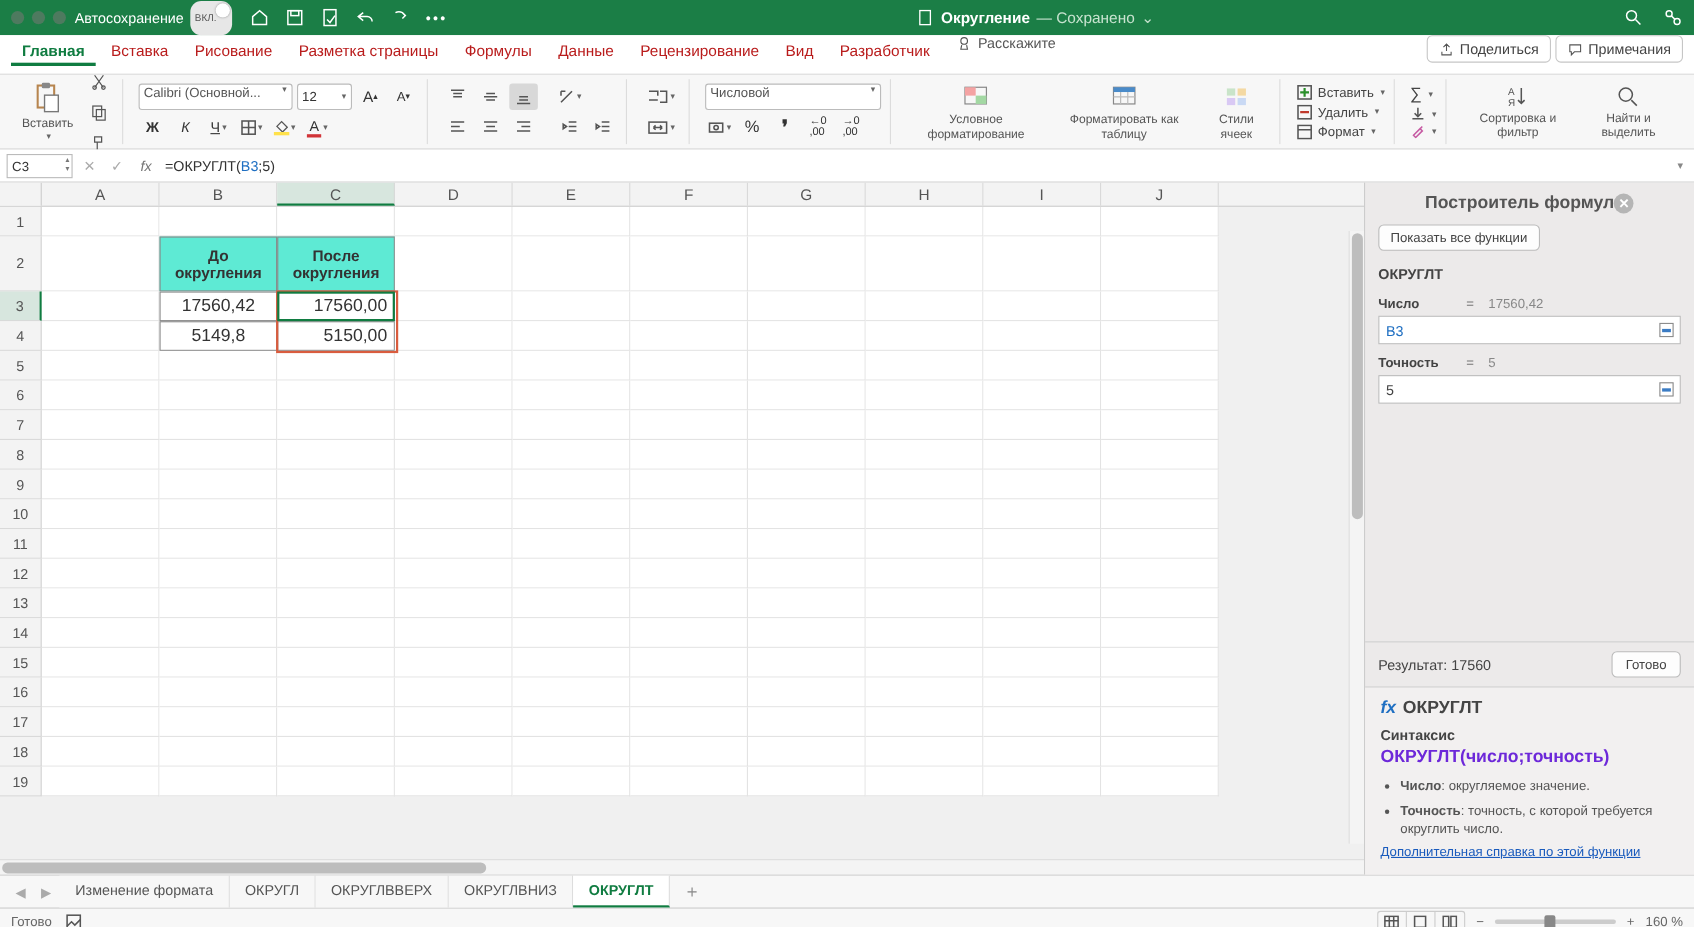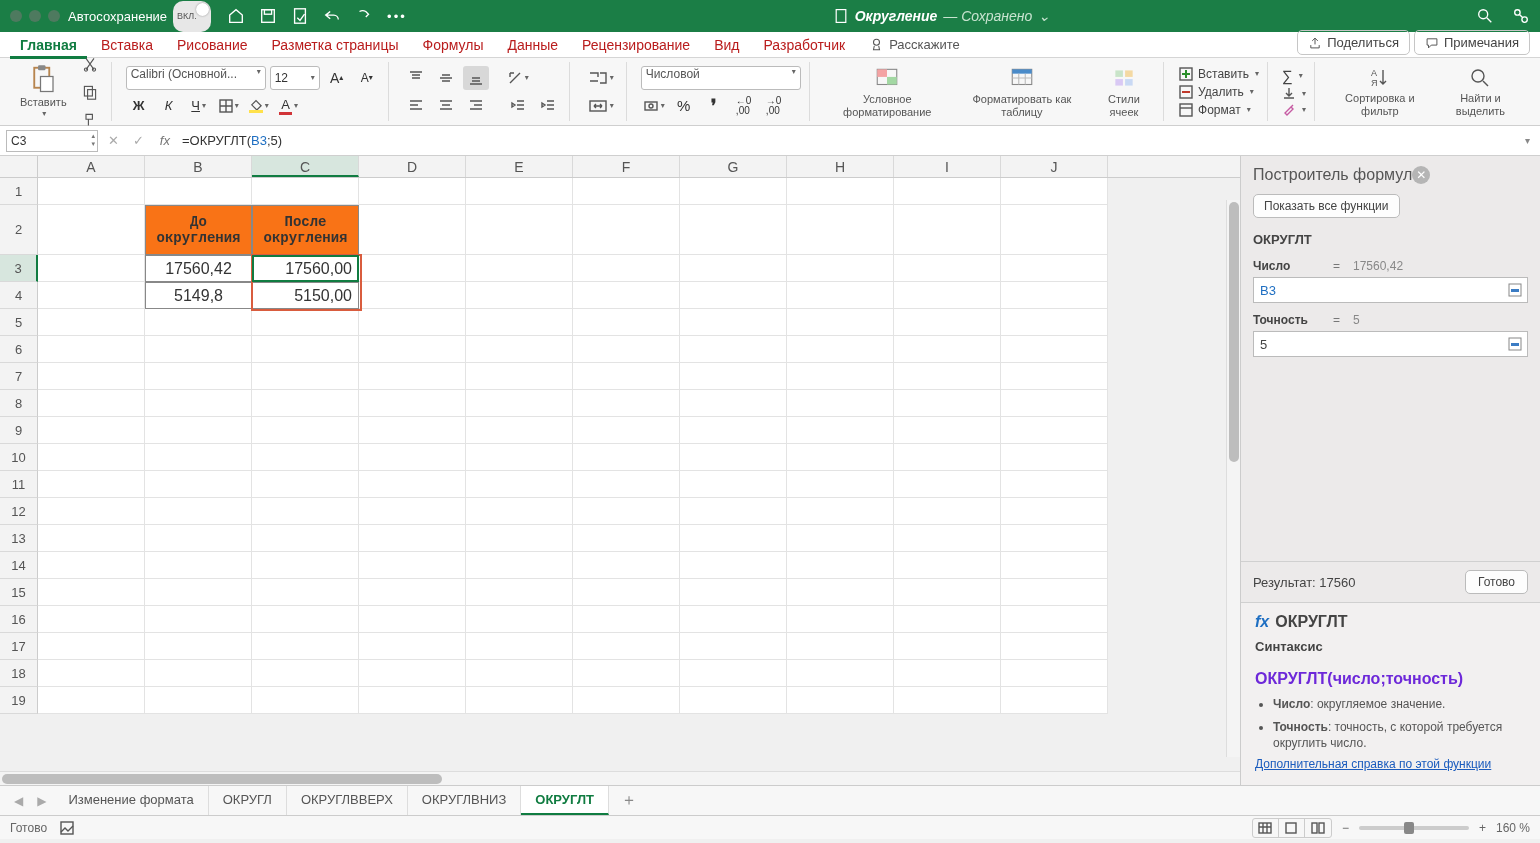--- a/index.html
+++ b/index.html
@@ -7,26 +7,26 @@
 
   
   .titlebar { height: 32px; background: #1b7e46; display: flex; align-items: center; color: #fff; padding: 0 10px; gap: 8px; }
   .traffic { display: flex; gap: 7px; }
   .traffic span { width: 12px; height: 12px; border-radius: 50%; background: #4e7a5f; }
   .autosave { display:flex; align-items:center; gap:6px; font-size: 13px; }
   .switch { width:38px; height:31px; border-radius:10px; background: #e7e7e7; position:relative; display:flex; align-items:center; font-size:9px; color:#555; padding-left:4px;}
   .switch::after { content:""; position:absolute; right:2px; top:2px; width:13px; height:13px; border-radius:50%; background:#fff; box-shadow:0 0 2px rgba(0,0,0,.4);}
   .titleicons { display:flex; gap:14px; align-items:center; margin-left:8px;}
   .titleicons svg { width:18px; height:18px; }
-  .doctitle { flex:1; text-align:center; display:flex; gap:6px; align-items:center; justify-content:center; font-size:14px;font-style:italic;}
+  .doctitle { flex:1; text-align:center; display:flex; gap:6px; align-items:center; justify-content:center; font-size:14px;}
   .doctitle .saved { color:#c7e3cf; }
   .righticons { display:flex; gap:18px; }
 
   
-  .ribbon-tabs { height: 26px; background:#fff; display:flex; align-items:center; padding: 0 10px; gap:4px; border-bottom:1px solid #d5d5d5;}
+  .ribbon-tabs { height: 36px; background:#fff; display:flex; align-items:flex-start; padding: 0 10px; gap:4px; border-bottom:1px solid #d5d5d5;}
   .rtab { padding: 6px 10px; font-size: 14px; color:#b91c1c; cursor:pointer; }
   .rtab.active { color:#107c41; border-bottom:3px solid #107c41; font-weight:600; padding-bottom:3px;}
   .tell { display:flex; align-items:center; gap:5px; color:#555; padding:0 10px;}
   .spacer { flex:1; }
   .pill { border:1px solid #c6c6c6; border-radius:5px; padding:4px 10px; display:flex; align-items:center; gap:5px; font-size:13px; margin-bottom:4px; color:#444;}
 
   
   .ribbon { height: 68px; background:#f7f7f7; border-bottom:1px solid #cfcfcf; display:flex; align-items:center; padding:4px 8px; gap:6px;}
   .rgroup { display:flex; align-items:center; height:100%; padding:0 8px; border-right:1px solid #dcdcdc; gap:6px;}
   .rgroup.noborder { border:none; }
@@ -40,21 +40,21 @@
   .arrow { font-size:8px; color:#666; margin-left:2px;}
   .under-red { border-bottom:3px solid #d13438; padding-bottom:0;}
   .under-yellow { border-bottom:3px solid #ffe14b;}
   .rcell-label { font-size:11px; color:#555; line-height:1.1; text-align:center;}
   .smlist { display:flex; flex-direction:column; gap:2px; font-size:12px; color:#444;}
   .smlist div { display:flex; align-items:center; gap:4px;}
   .smicon { width:16px; height:16px; display:inline-flex; align-items:center; justify-content:center;}
 
   
   .fbar { height: 30px; background:#fff; border-bottom:1px solid #cfcfcf; display:flex; align-items:center; padding:0 6px; gap:6px;}
-  .namebox { width:92px; height:22px; border:1px solid #bbb; display:flex; align-items:center; padding:0 4px; font-size:12px; position:relative;}
+  .namebox { width:60px; height:22px; border:1px solid #bbb; display:flex; align-items:center; padding:0 4px; font-size:12px; position:relative;}
   .namebox .stepper { position:absolute; right:2px; top:1px; display:flex; flex-direction:column; font-size:7px; line-height:8px; color:#777;}
   .fx { font-style:italic; color:#777; font-size:13px; padding:0 6px; }
   .formula { font-size:13px; font-family: Menlo, Consolas, monospace; }
   .formula .ref { color:#1f6fc2; }
   .fexpand { margin-left:auto; color:#888; font-size:10px; padding-right:4px;}
 
   
   .main { display:flex; height: calc(843px - 32px - 30px - 68px - 30px - 30px - 24px); }
 
   
@@ -62,51 +62,51 @@
   .colheads { display:flex; height:22px; background:#f3f3f3; border-bottom:1px solid #ccc;}
   .corner { width:38px; border-right:1px solid #ccc; background:#f3f3f3;}
   .ch { width:107px; text-align:center; font-size:14px; color:#555; border-right:1px solid #d9d9d9; line-height:22px;}
   .ch.sel { background:#d7e6de; border-bottom:2px solid #107c41;}
   .rows { flex:1; overflow:hidden; position:relative;}
   .grow { display:flex; height:27px; }
   .grow.tall { height:50px; }
   .rh { width:38px; background:#f3f3f3; border-right:1px solid #ccc; border-bottom:1px solid #d9d9d9; text-align:center; font-size:13px; color:#555; display:flex; align-items:center; justify-content:center;}
   .rh.sel { background:#d7e6de; border-right:2px solid #107c41;}
   .cell { width:107px; border-right:1px solid #e3e3e3; border-bottom:1px solid #e3e3e3; display:flex; align-items:center; justify-content:flex-end; padding:0 6px; font-size:16px; background:#fff;}
-  .cell.hdr { background:#f97316; font-weight:600; font-size:14px; justify-content:center; text-align:center; border:1px solid #888;font-family:Liberation Mono, monospace;}
+  .cell.hdr { background:#5eead4; font-weight:600; font-size:14px; justify-content:center; text-align:center; border:1px solid #888;}
   .cell.bord { border:1px solid #888; }
   .cell.cent { justify-content:center; }
   .active-outline { position:absolute; border:2px solid #107c41; pointer-events:none;}
   .red-outline { position:absolute; border:2px solid #d95c3e; pointer-events:none;}
   .hscroll { height:14px; background:#f4f4f4; border-top:1px solid #ddd; position:relative;}
   .hscroll .thumb { position:absolute; left:2px; top:2px; height:10px; width:440px; background:#bdbdbd; border-radius:5px;}
   .vscroll { position:absolute; right:0; top:22px; bottom:14px; width:14px; background:#f4f4f4; border-left:1px solid #ddd;}
   .vscroll .thumb { position:absolute; top:2px; left:2px; width:10px; height:260px; background:#bdbdbd; border-radius:5px;}
 
   
   .panel { width:300px; background:#eceaea; border-left:1px solid #ccc; display:flex; flex-direction:column; font-size:13px; color:#444;}
-  .panel-head { display:flex; justify-content:flex-start; align-items:center; padding:10px 12px; font-size:16px; font-weight:400; color:#555;}
+  .panel-head { display:flex; justify-content:center; align-items:center; padding:10px 12px; font-size:16px; font-weight:700; color:#555;}
   .panel-head .close { width:18px; height:18px; border-radius:50%; background:#b5b5b5; color:#fff; font-size:12px; display:flex; align-items:center; justify-content:center;}
   .showall { margin:0 12px 10px; padding:4px 10px; border:1px solid #bbb; border-radius:5px; background:#fdfdfd; width:fit-content; font-size:12px;}
   .funcname { font-weight:600; padding:4px 12px 10px; }
   .argrow { display:flex; align-items:center; gap:10px; padding:2px 12px; font-size:12px;}
   .argrow .lab { width:70px; font-weight:600;}
   .argrow .eq { color:#777; width:10px;}
   .argrow .val { color:#888; }
   .arginput { margin:2px 12px 8px; height:26px; background:#fff; border:1px solid #bbb; display:flex; align-items:center; padding:0 6px; font-size:13px; position:relative;}
   .arginput.ref { color:#1f6fc2; }
   .arginput .refbtn { position:absolute; right:3px; width:18px; height:18px; display:flex; align-items:center; justify-content:center;}
   .panel-mid { flex:1; }
   .resultrow { display:flex; justify-content:space-between; align-items:center; padding:8px 12px; border-top:1px solid #d0d0d0;}
   .donebtn { border:1px solid #bbb; border-radius:5px; padding:4px 12px; background:#fdfdfd; font-size:12px;}
   .helpsec { background:#f2f0f0; padding:10px 14px 14px; border-top:1px solid #d0d0d0; overflow:auto;}
   .helpsec h3 { font-size:16px; display:flex; align-items:center; gap:6px; margin-bottom:8px;}
   .fxbadge { font-style:italic; color:#1f6fc2; font-weight:700;}
   .helpsec p { font-size:12px; color:#555; margin-bottom:10px; line-height:1.35;}
-  .helpsec h4 { font-size:13px; font-weight:700; margin:6px 0 16px;}
+  .helpsec h4 { font-size:13px; font-weight:700; margin:6px 0 4px;}
   .syntax { font-size:16px; color:#6d28d9; margin-bottom:8px;font-weight:bold;}
   .helpsec ul { padding-left:18px; font-size:12px; color:#555;}
   .helpsec ul li { margin-bottom:6px; line-height:1.35;}
   .helplink { color:#1a5bbd; font-size:12px; text-decoration:underline; display:block; margin-top:6px;}
 
   
   .sheets { height:30px; background:#f7f7f7; border-top:1px solid #ccc; display:flex; align-items:center; padding:0 8px; gap:2px;}
   .navarr { color:#aaa; padding:0 6px; font-size:12px;}
   .stab { padding:6px 14px; font-size:13px; color:#555; border-right:1px solid #ddd; background:#f7f7f7;}
   .stab.active { background:#fff; border-bottom:2px solid #107c41; color:#107c41; font-weight:600;}

